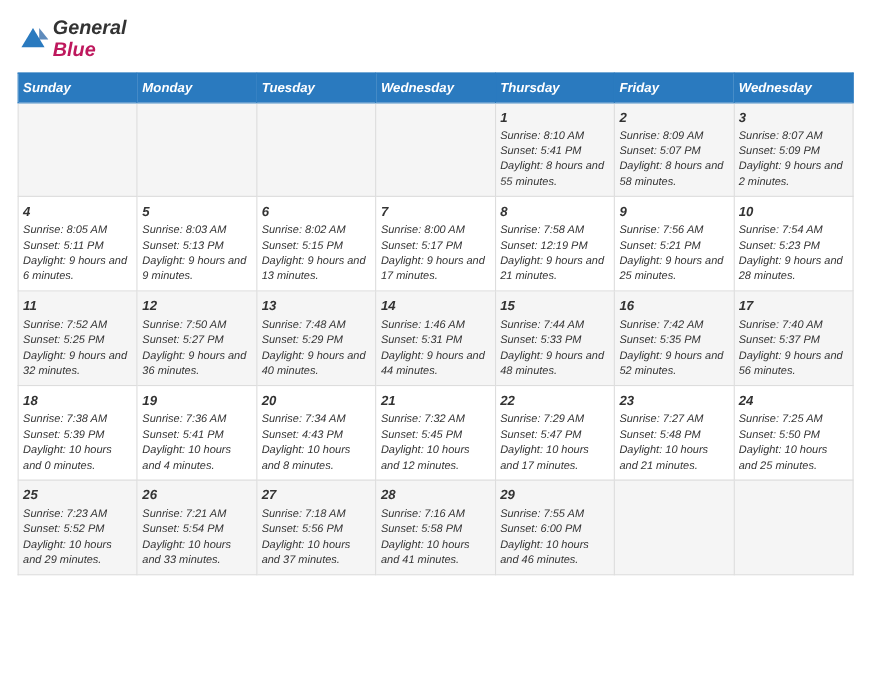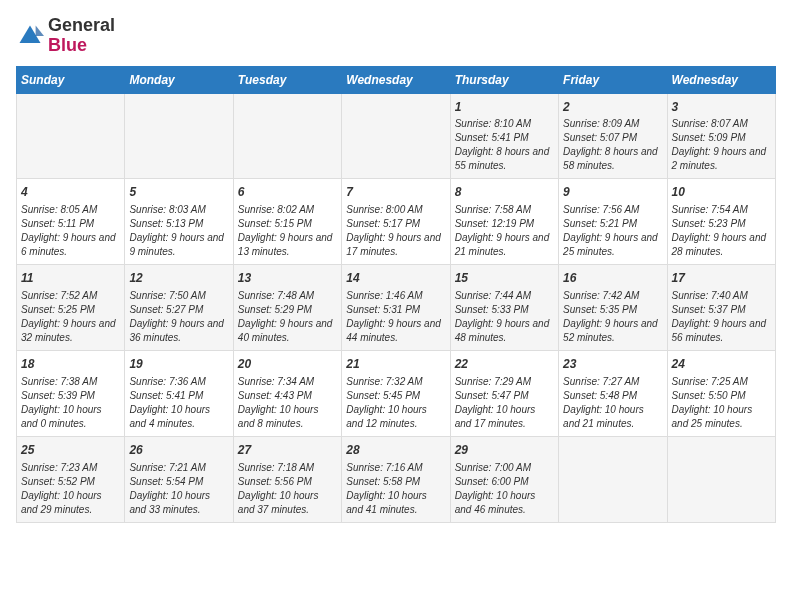--- a/index.html
+++ b/index.html
@@ -12,20 +12,21 @@
     }
     .page {
       width: 792px;
       padding: 16px 16px 8px 16px;
     }
     .header-area {
       display: flex;
       justify-content: space-between;
       align-items: flex-start;
       margin-bottom: 10px;
+      font-style: italic;
     }
     .logo {
       display: flex;
       align-items: center;
       gap: 4px;
     }
     .logo-text {
       font-size: 18px;
       font-weight: bold;
       color: #333;
@@ -307,21 +308,21 @@
             <div>Daylight: 10 hours and 37 minutes.</div>
           </td>
           <td>
             <span class="day-num">28</span>
             <div>Sunrise: 7:16 AM</div>
             <div>Sunset: 5:58 PM</div>
             <div>Daylight: 10 hours and 41 minutes.</div>
           </td>
           <td>
             <span class="day-num">29</span>
-            <div>Sunrise: 7:00 AM</div>
+            <div>Sunrise: 7:55 AM</div>
             <div>Sunset: 6:00 PM</div>
             <div>Daylight: 10 hours and 46 minutes.</div>
           </td>
           <td class="empty-cell"></td>
           <td class="empty-cell"></td>
         </tr>
       </tbody>
   </table>
 </div>
 

